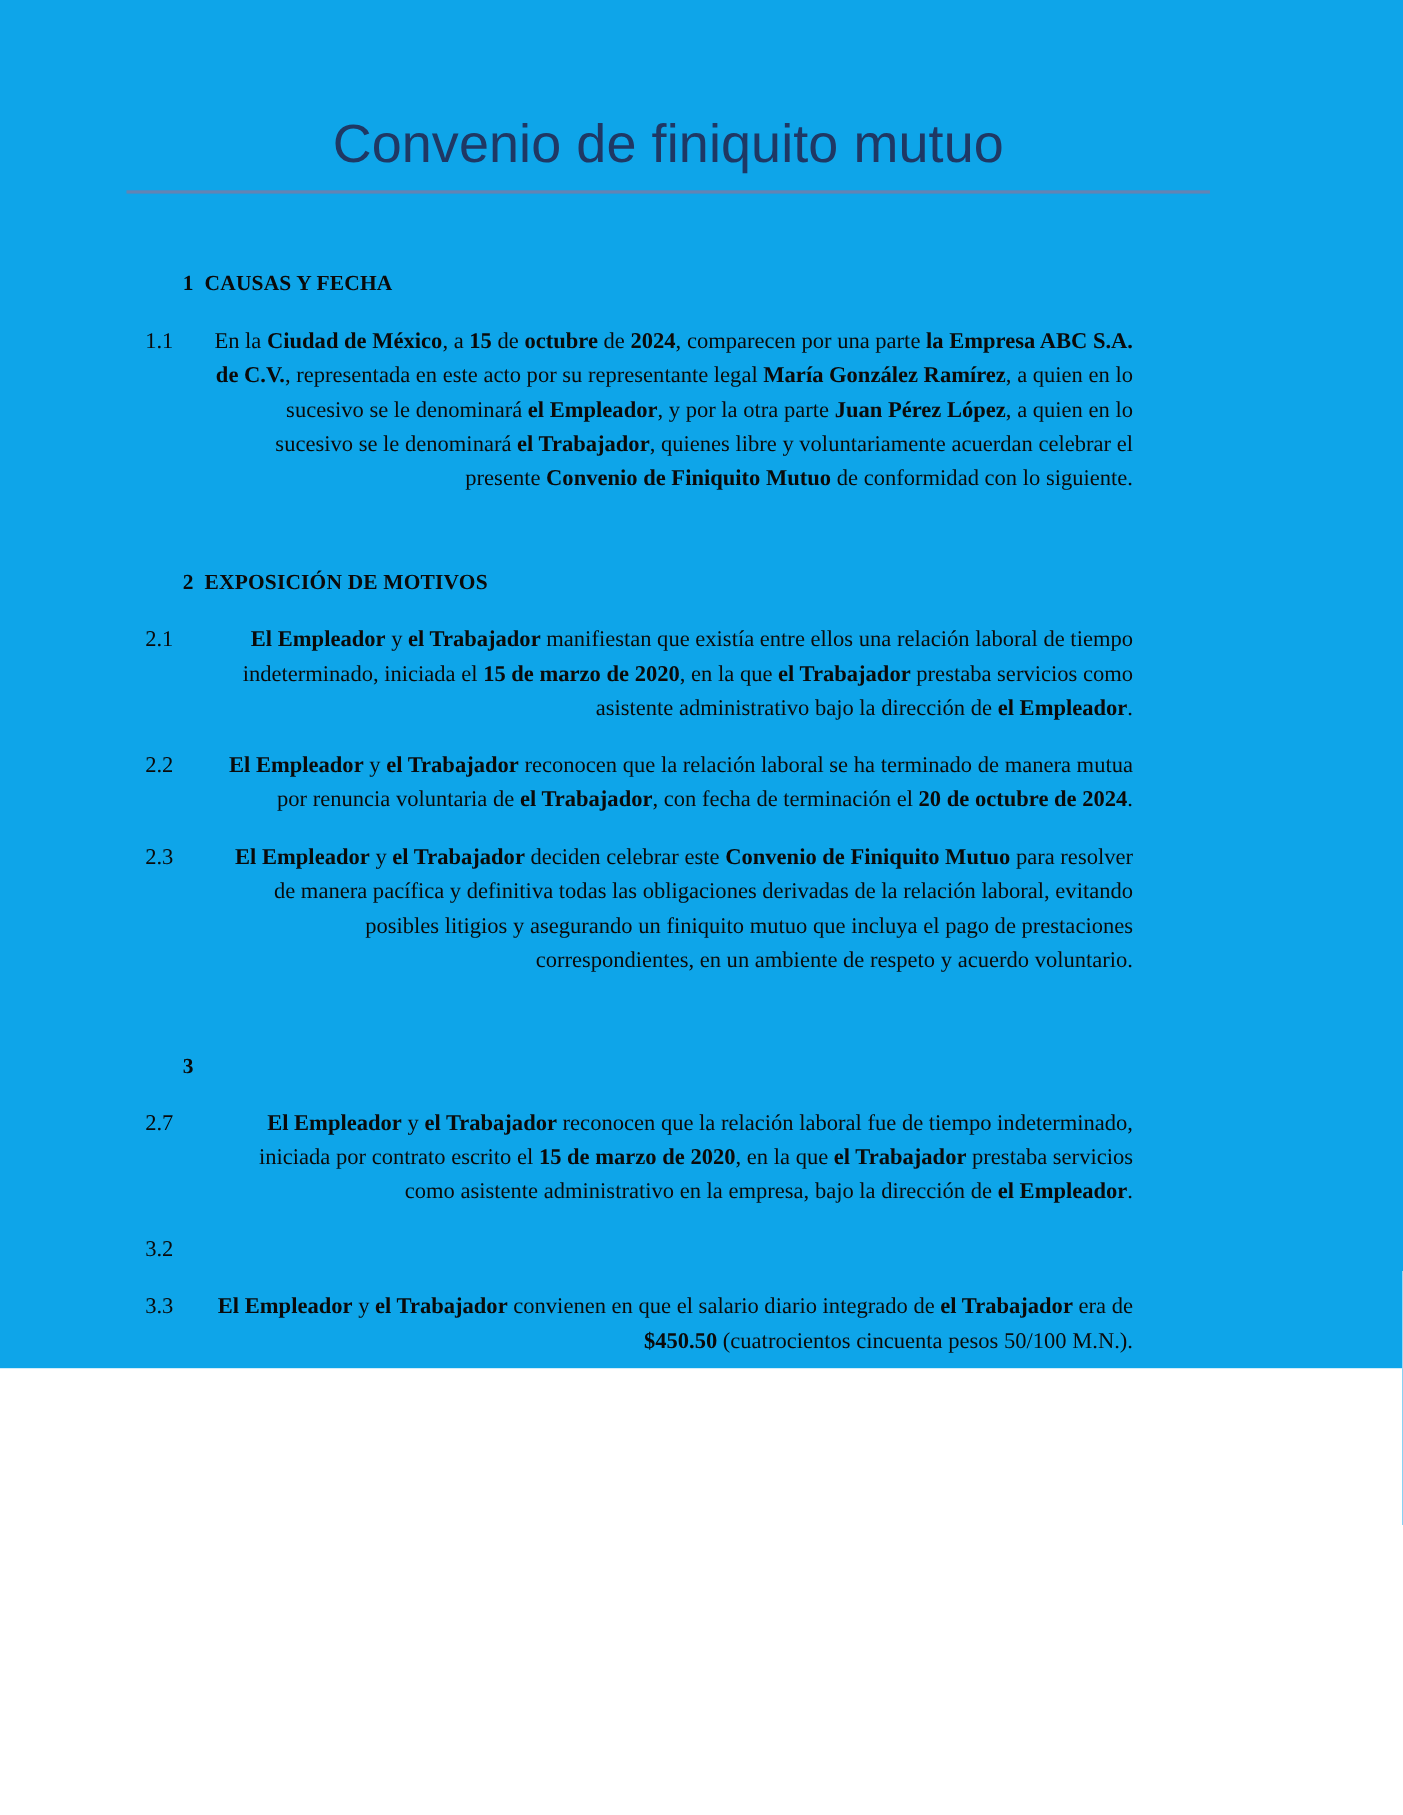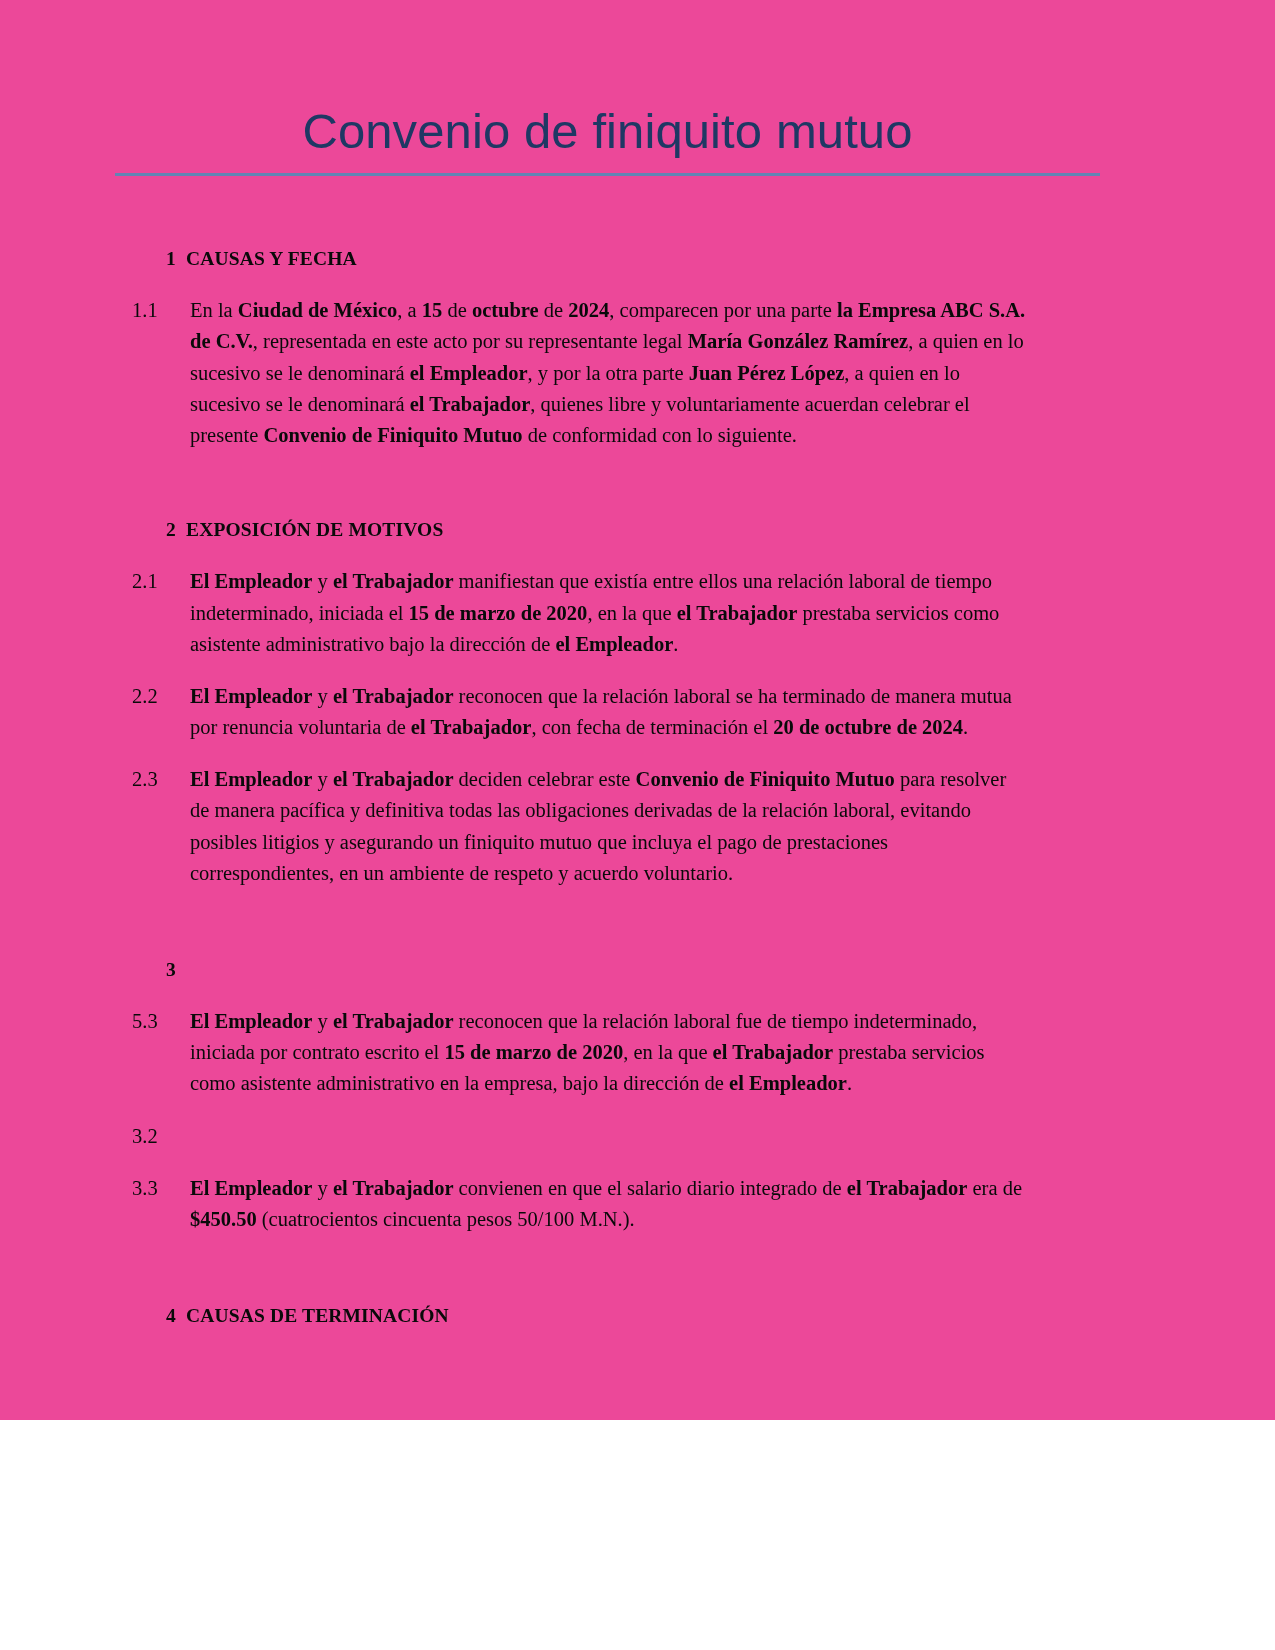--- a/index.html
+++ b/index.html
@@ -4,22 +4,22 @@
 <style>
   html, body {
     margin: 0;
     padding: 0;
     background: #ffffff;
   }
 
   .page {
     position: relative;
     width: 1275px;
-    height: 1420px;
-    background: #ec4899;
+    height: 1244px;
+    background: #0ea5e9;
     box-sizing: border-box;
     overflow: hidden;
     font-family: "Liberation Serif", "DejaVu Serif", serif;
     color: #0a0a0a;
   }
 
   
   .doc-title-wrap {
     position: absolute;
     left: 115px;
@@ -101,21 +101,21 @@
     text-align: left;
     box-sizing: border-box;
     margin-left: 128px;
     font-weight: normal;
   }
 
   .clause .text {
     flex: 1;
     max-width: 840px;
     padding-right: 0;
-    text-align: left;
+    text-align: right;
     hyphens: none;
   }
 
   .clause b,
   .clause strong {
     font-weight: bold;
   }
 
   
   .gap-heading-to-clause { height: 19px; }
@@ -172,21 +172,21 @@
     </div>
 
     <div class="gap-section-big"></div>
 
     <div class="section">
       <div class="heading">
         <span class="num">3</span>
       </div>
       <div class="gap-heading-to-clause"></div>
       <div class="clause">
-        <span class="num">5.3</span>
+        <span class="num">2.7</span>
         <span class="text"><b>El Empleador</b> y <b>el Trabajador</b> reconocen que la relación laboral fue de tiempo indeterminado, iniciada por contrato escrito el <b>15 de marzo de 2020</b>, en la que <b>el Trabajador</b> prestaba servicios como asistente administrativo en la empresa, bajo la dirección de <b>el Empleador</b>.</span>
       </div>
       <div class="gap-clause"></div>
       <div class="clause">
         <span class="num">3.2</span>
       </div>
       <div class="gap-clause"></div>
       <div class="clause">
         <span class="num">3.3</span>
         <span class="text"><b>El Empleador</b> y <b>el Trabajador</b> convienen en que el salario diario integrado de <b>el Trabajador</b> era de <b>$450.50</b> (cuatrocientos cincuenta pesos 50/100 M.N.).</span>

